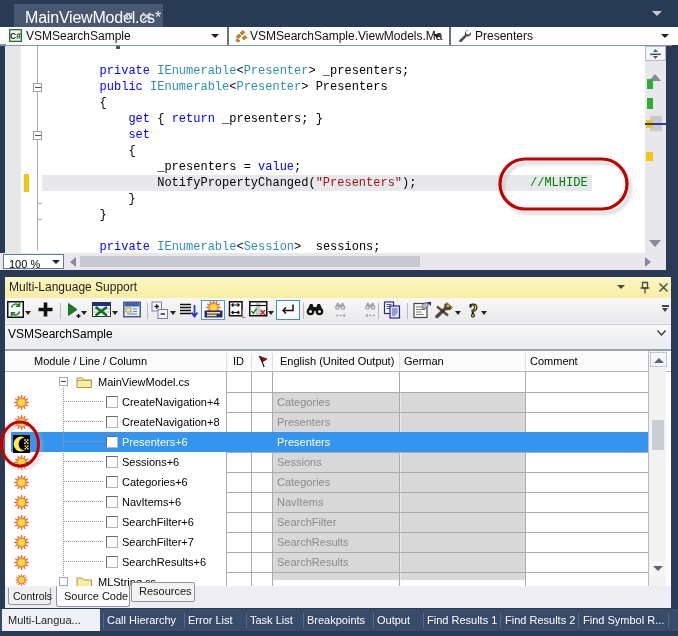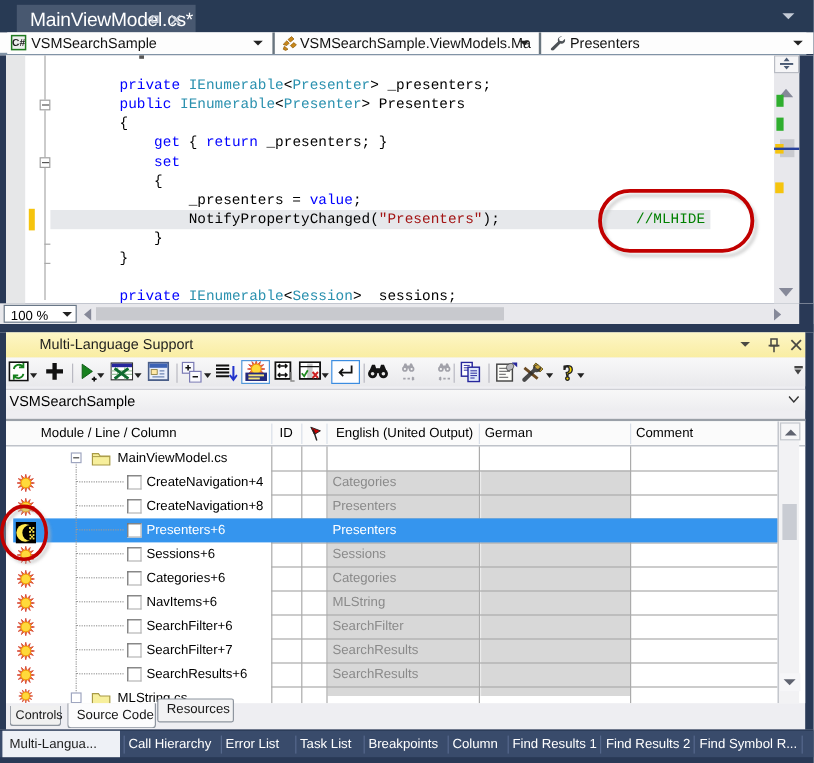--- a/index.html
+++ b/index.html
@@ -150,21 +150,21 @@
 </div>
 
 <div class="abs" style="left:0;top:270px;width:678px;height:7px;background:#293956;"></div>
 
 <div id="panel" class="abs" style="left:0;top:277px;width:678px;height:331px;background:#eeeef2;">
 
   <div class="abs" style="left:0;top:0;width:5px;height:331px;background:#293956;"></div>
   <div class="abs" style="left:671px;top:0;width:7px;height:331px;background:#293956;"></div>
 
   <div class="abs" style="left:5px;top:0;width:666px;height:21px;background:linear-gradient(#fdf6c6,#f9eda2);font-size:12px;color:#1e1e1e;">
-    <span class="abs" style="left:4px;top:3px;margin-left:24px;">Multi-Language Support</span>
+    <span class="abs" style="left:4px;top:3px;">Multi-Language Support</span>
     <div class="abs" style="left:612px;top:8px;width:0;height:0;border-left:4px solid transparent;border-right:4px solid transparent;border-top:4px solid #4a4a44;"></div>
     <svg class="abs" style="left:634px;top:4px;" width="12" height="14" viewBox="0 0 12 14">
       <g stroke="#4a4a44" stroke-width="1.3" fill="none">
         <path d="M3.5 1.5 L8.5 1.5 L8.5 7 L3.5 7 Z"></path>
             <path d="M1.5 7 L10.5 7"></path>
             <path d="M6 7 L6 12.5"></path>
       </g>
     </svg>
     <svg class="abs" style="left:653px;top:5px;" width="11" height="11" viewBox="0 0 11 11">
       <g stroke="#4a4a44" stroke-width="1.5">
@@ -450,21 +450,21 @@
           <use href="#sunicon"></use>
         </svg>
     <div class="abs" style="left:101px;top:125px;width:12px;height:12px;background:#fff;border-top:1px solid #6b6b6b;border-left:1px solid #6b6b6b;border-bottom:1px solid #b6b6b6;border-right:1px solid #b6b6b6;"></div>
     <span class="abs" style="left:117px;top:125px;color:#000000;">Categories+6</span>
     <span class="abs" style="left:272px;top:125px;color:#8a8a8a;">Categories</span>
     <svg class="abs" style="left:9px;top:144px;" width="15" height="15" viewBox="0 0 15 15">
           <use href="#sunicon"></use>
         </svg>
     <div class="abs" style="left:101px;top:145px;width:12px;height:12px;background:#fff;border-top:1px solid #6b6b6b;border-left:1px solid #6b6b6b;border-bottom:1px solid #b6b6b6;border-right:1px solid #b6b6b6;"></div>
     <span class="abs" style="left:117px;top:145px;color:#000000;">NavItems+6</span>
-    <span class="abs" style="left:272px;top:145px;color:#8a8a8a;">MLString</span>
+    <span class="abs" style="left:272px;top:145px;color:#8a8a8a;">NavItems</span>
     <svg class="abs" style="left:9px;top:164px;" width="15" height="15" viewBox="0 0 15 15">
           <use href="#sunicon"></use>
         </svg>
     <div class="abs" style="left:101px;top:165px;width:12px;height:12px;background:#fff;border-top:1px solid #6b6b6b;border-left:1px solid #6b6b6b;border-bottom:1px solid #b6b6b6;border-right:1px solid #b6b6b6;"></div>
     <span class="abs" style="left:117px;top:165px;color:#000000;">SearchFilter+6</span>
     <span class="abs" style="left:272px;top:165px;color:#8a8a8a;">SearchFilter</span>
     <svg class="abs" style="left:9px;top:184px;" width="15" height="15" viewBox="0 0 15 15">
           <use href="#sunicon"></use>
         </svg>
     <div class="abs" style="left:101px;top:185px;width:12px;height:12px;background:#fff;border-top:1px solid #6b6b6b;border-left:1px solid #6b6b6b;border-bottom:1px solid #b6b6b6;border-right:1px solid #b6b6b6;"></div>
@@ -521,21 +521,21 @@
   <div class="abs" style="left:303px;top:5px;width:1px;height:15px;background:#55688c;"></div>
   <div class="abs" style="left:373px;top:5px;width:1px;height:15px;background:#55688c;"></div>
   <div class="abs" style="left:423px;top:5px;width:1px;height:15px;background:#55688c;"></div>
   <div class="abs" style="left:500px;top:5px;width:1px;height:15px;background:#55688c;"></div>
   <div class="abs" style="left:578px;top:5px;width:1px;height:15px;background:#55688c;"></div>
   <div class="abs" style="left:668px;top:5px;width:1px;height:15px;background:#55688c;"></div>
   <span class="abs" style="left:107px;top:6px;color:#ffffff;font-size:11px;">Call Hierarchy</span>
   <span class="abs" style="left:188px;top:6px;color:#ffffff;font-size:11px;">Error List</span>
   <span class="abs" style="left:250px;top:6px;color:#ffffff;font-size:11px;">Task List</span>
   <span class="abs" style="left:307px;top:6px;color:#ffffff;font-size:11px;">Breakpoints</span>
-  <span class="abs" style="left:377px;top:6px;color:#ffffff;font-size:11px;">Column</span>
+  <span class="abs" style="left:377px;top:6px;color:#ffffff;font-size:11px;">Output</span>
   <span class="abs" style="left:427px;top:6px;color:#ffffff;font-size:11px;">Find Results 1</span>
   <span class="abs" style="left:505px;top:6px;color:#ffffff;font-size:11px;">Find Results 2</span>
   <span class="abs" style="left:583px;top:6px;color:#ffffff;font-size:11px;">Find Symbol R...</span>
 </div>
 
 <svg class="abs" style="left:0;top:416px;" width="50" height="58" viewBox="0 0 50 58">
   <defs>
         <filter id="blur1" x="-30%" y="-30%" width="160%" height="160%">
           <feGaussianBlur stdDeviation="1.4"></feGaussianBlur>
         </filter>

